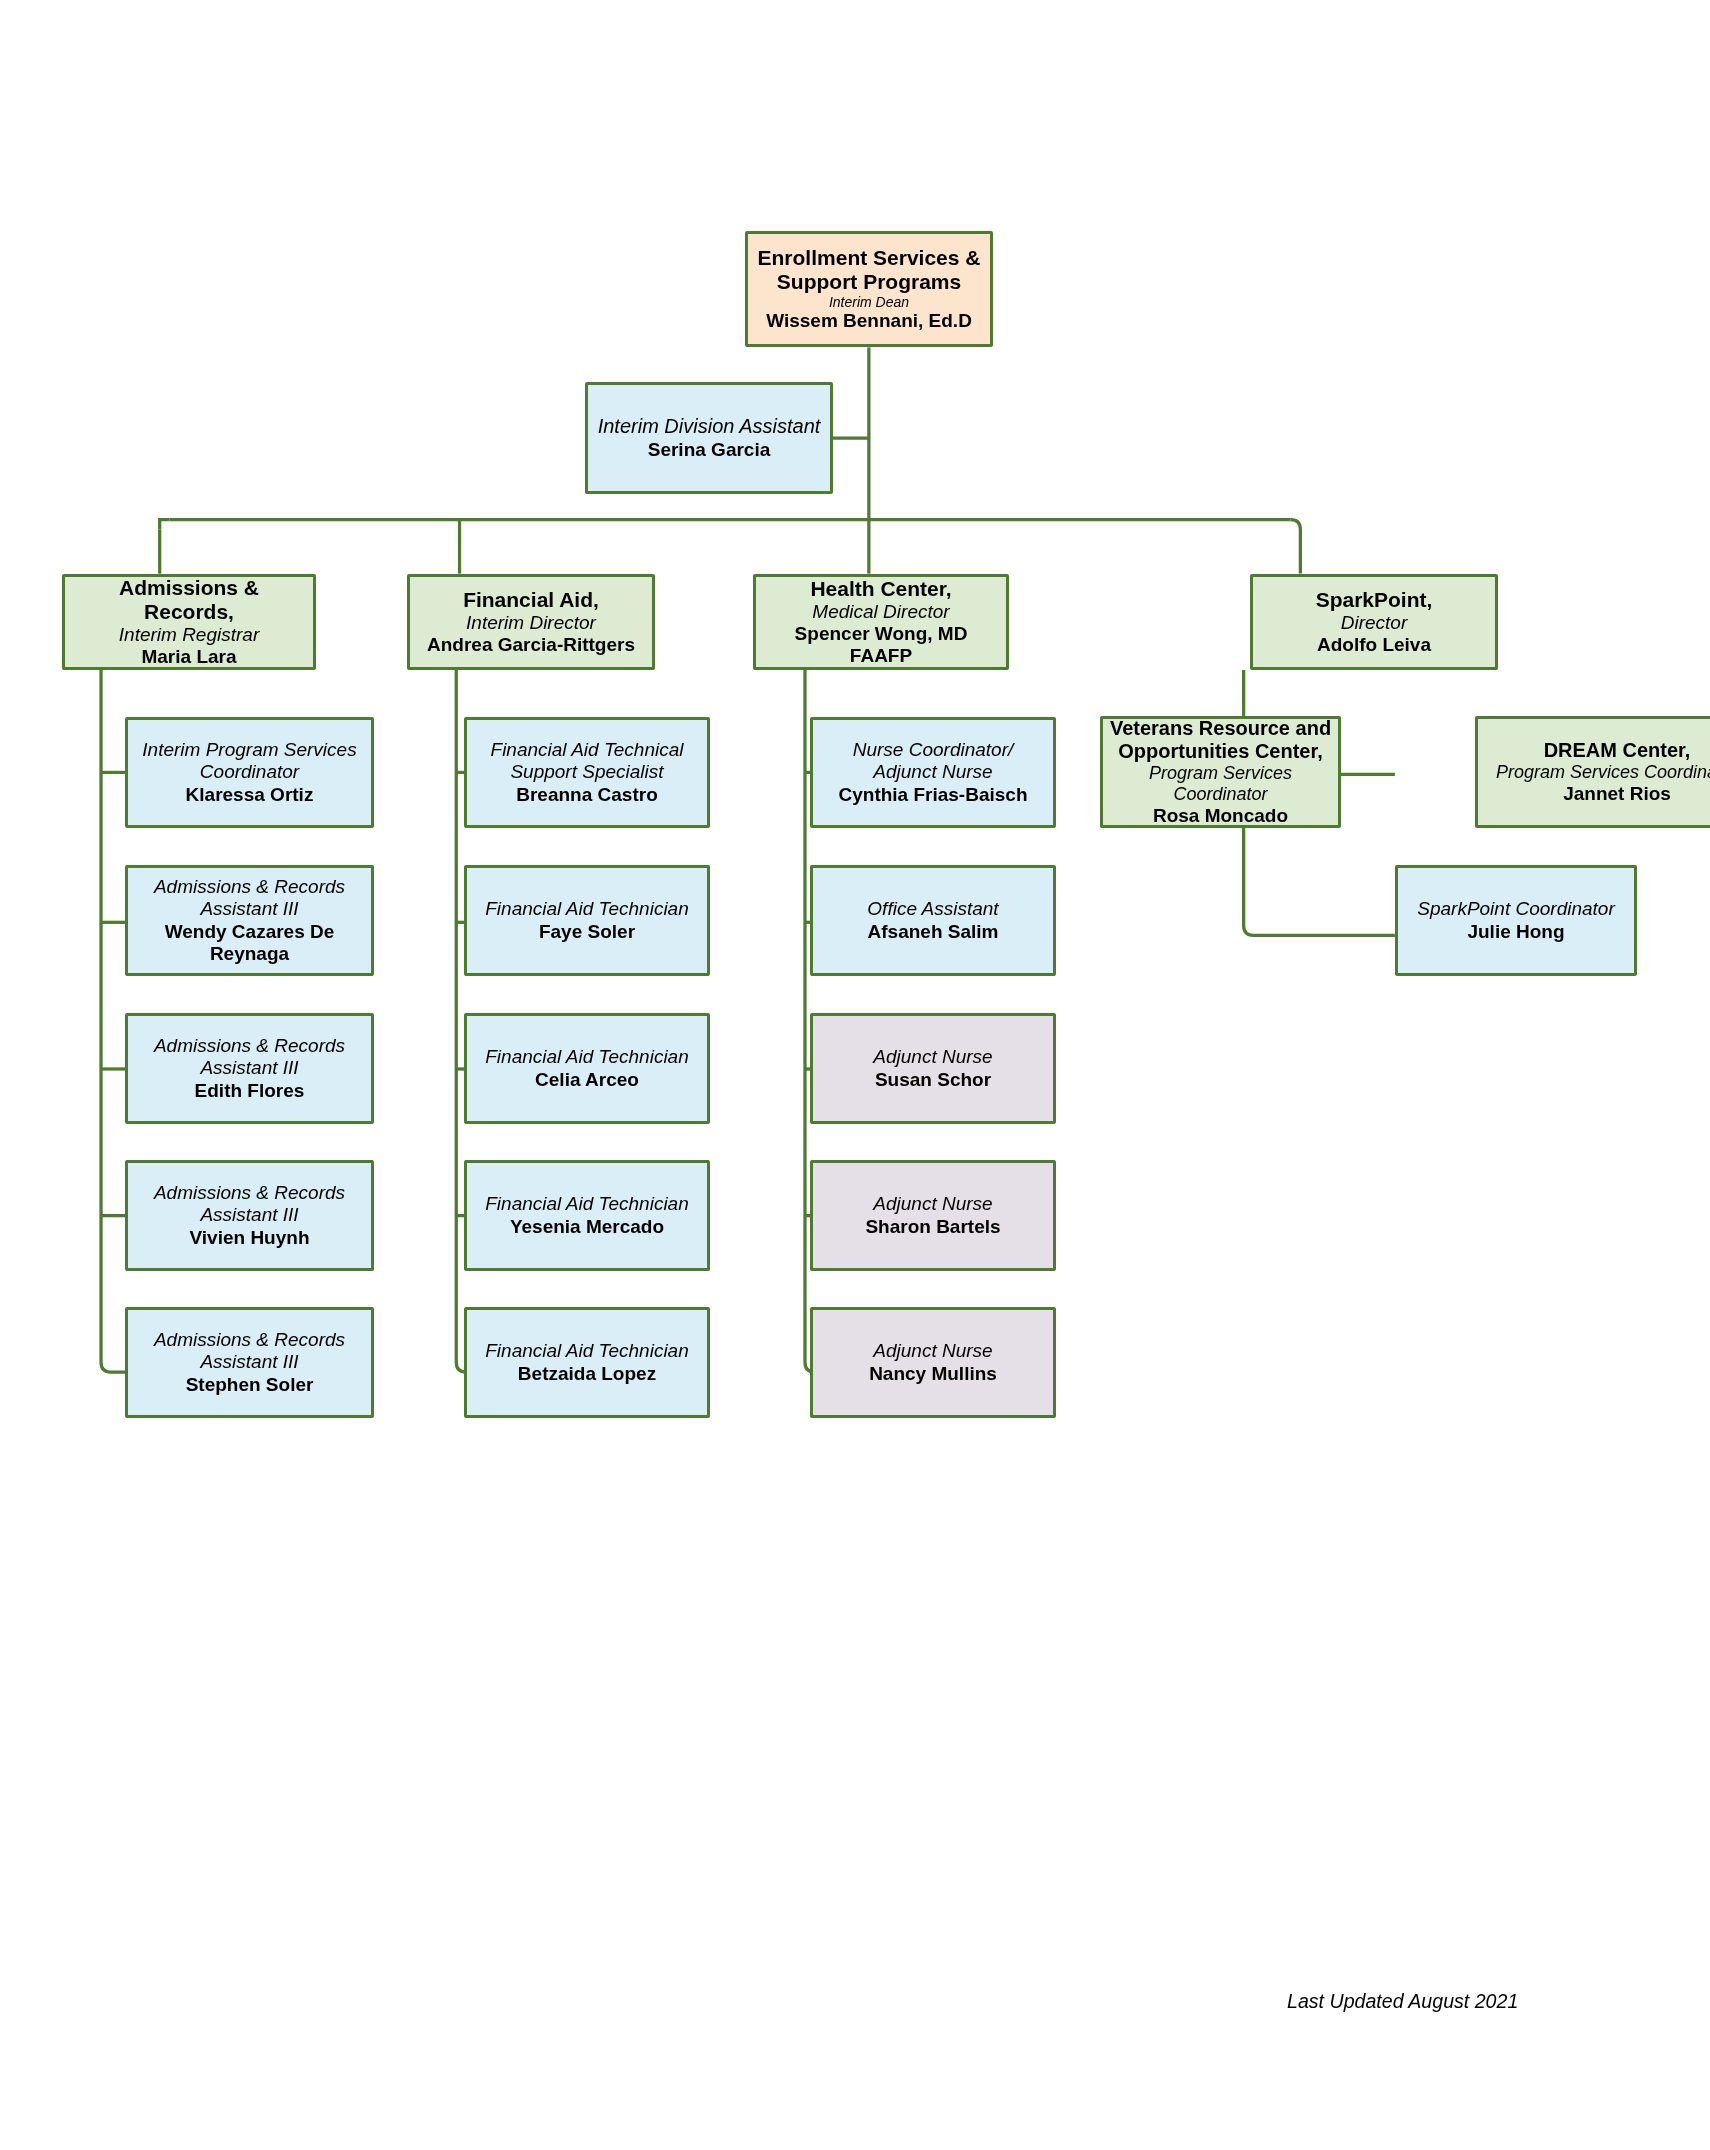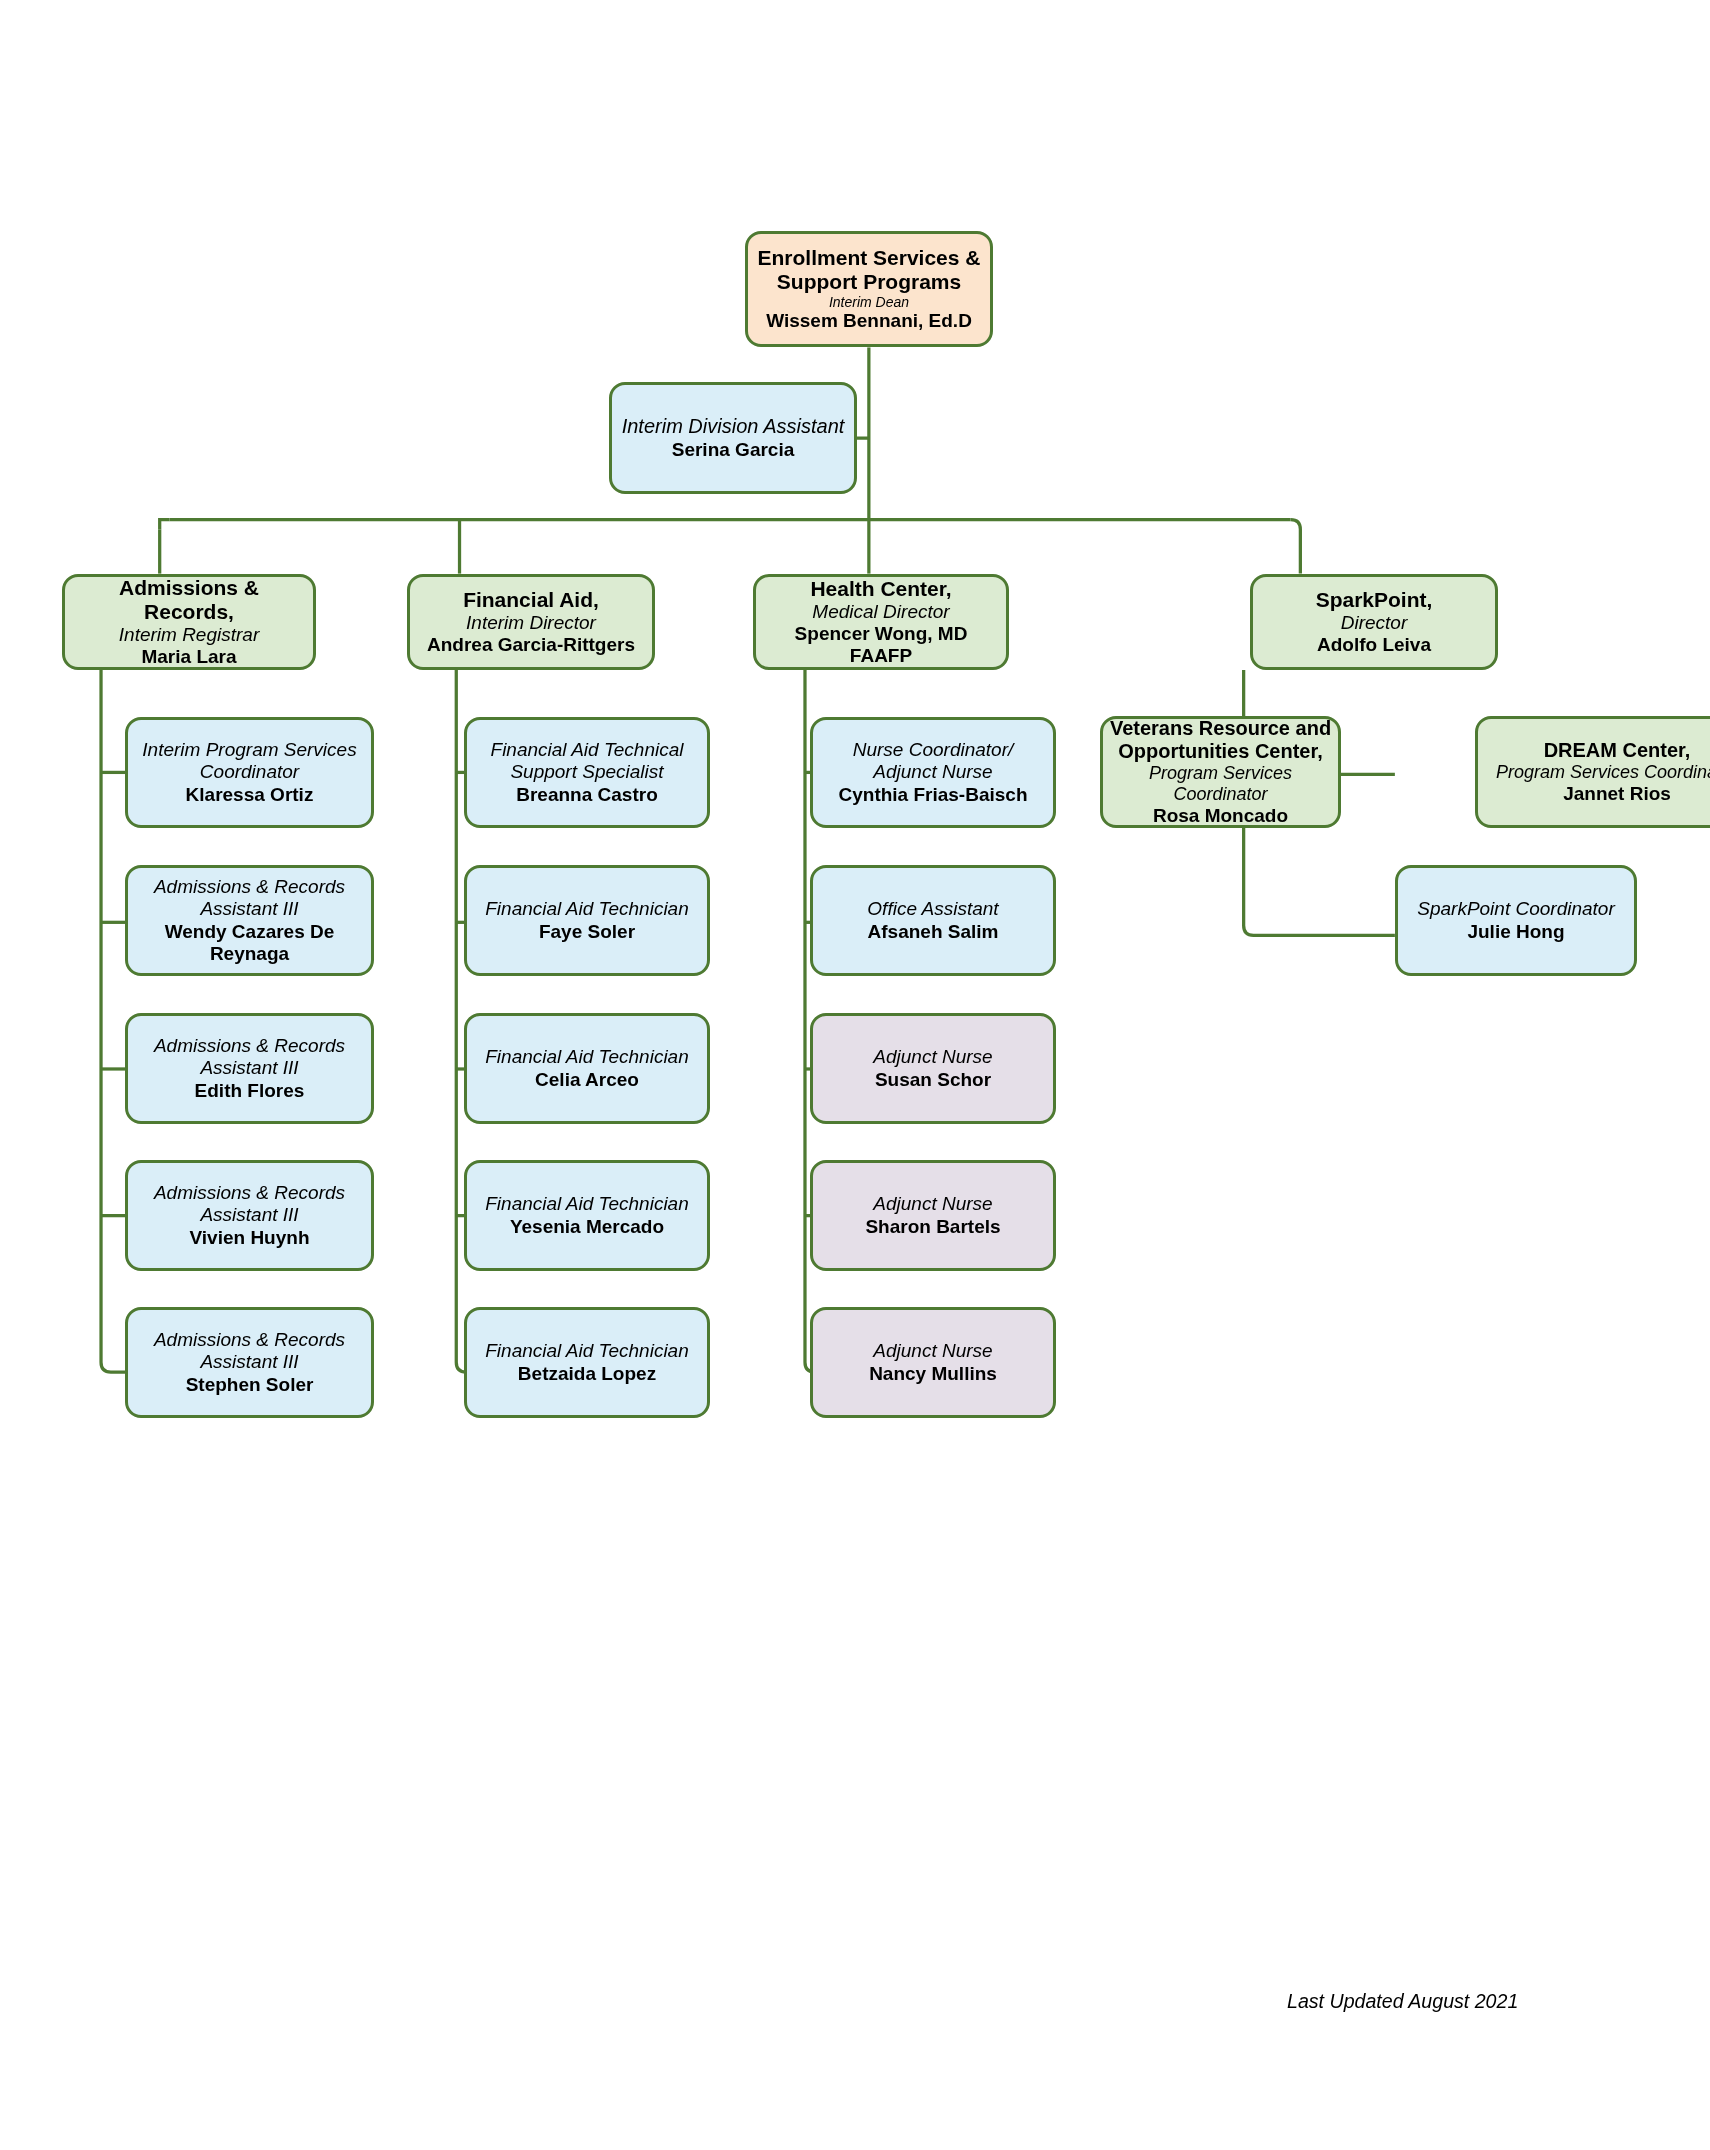--- a/index.html
+++ b/index.html
@@ -24,21 +24,21 @@
     left: 0;
     top: 0;
     width: 1711px;
     height: 2151px;
     pointer-events: none;
   }
   .node {
     position: absolute;
     box-sizing: border-box;
     border: 3.3px solid #4E7A32;
-    border-radius: 16px;
+    border-radius: 2px;
     display: flex;
     flex-direction: column;
     align-items: center;
     justify-content: center;
     text-align: center;
     padding: 3.9px 6.5px;
     line-height: 1.16;
   }
   .node .ttl {
     font-weight: bold;
@@ -135,21 +135,21 @@
     </g>
   </svg>
 
   <div class="node fill-peach t-root" style="left:745px; top:231px; width:248px; height:116px;">
     <div class="ttl">Enrollment Services &amp;</div>
     <div class="ttl">Support Programs</div>
     <div class="role">Interim Dean</div>
     <div class="person">Wissem Bennani, Ed.D</div>
   </div>
 
-  <div class="node fill-blue t-asst" style="left:609px; top:382px; width:248px; height:112px;">
+  <div class="node fill-blue t-asst" style="left:585px; top:382px; width:248px; height:112px;">
     <div class="role">Interim Division Assistant</div>
     <div class="person">Serina Garcia</div>
   </div>
 
   <div class="node fill-green t-dept" style="left:62px; top:574px; width:254px; height:96px;">
     <div class="ttl">Admissions &amp; Records,</div>
     <div class="role">Interim Registrar</div>
     <div class="person">Maria Lara</div>
   </div>
 

